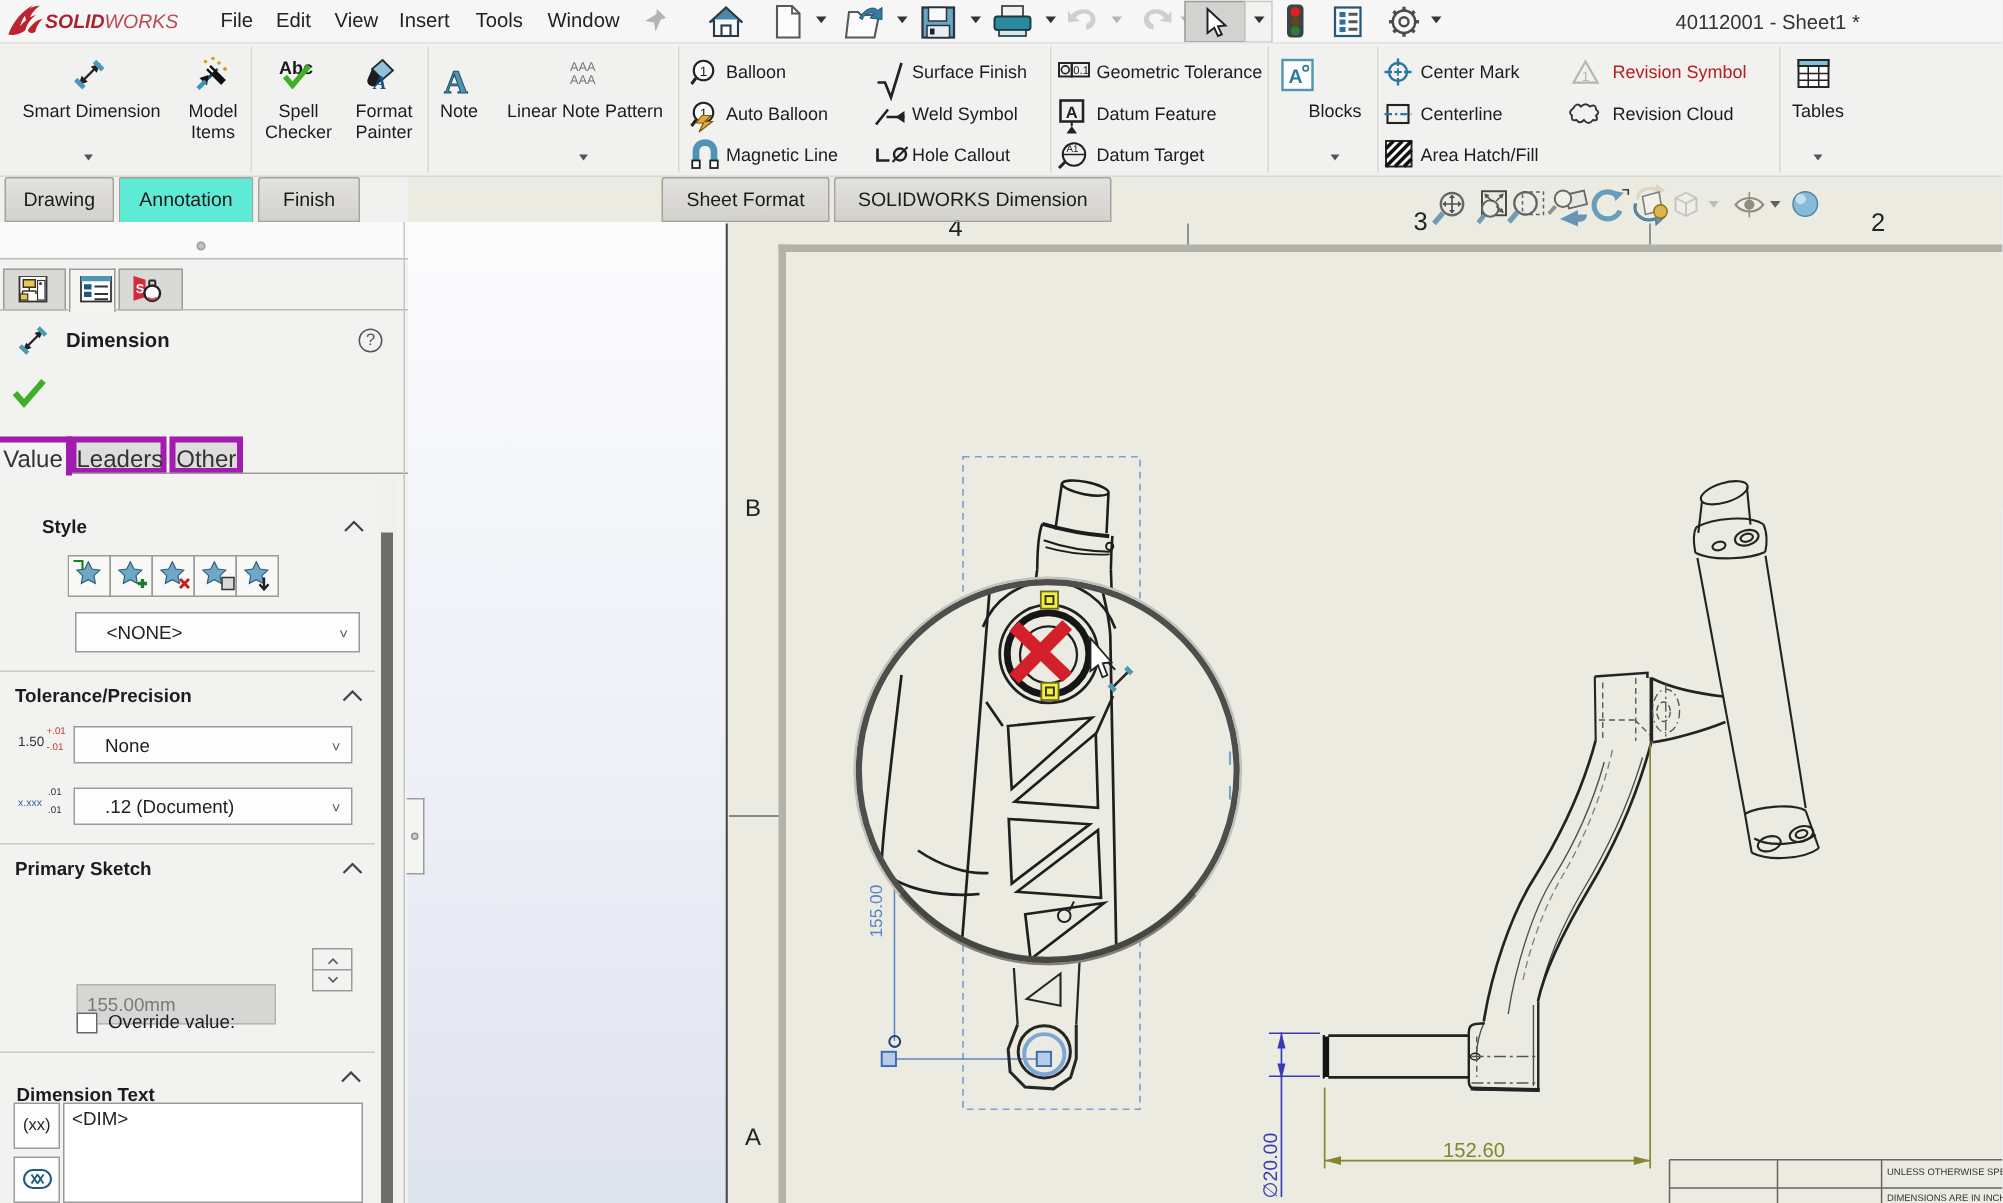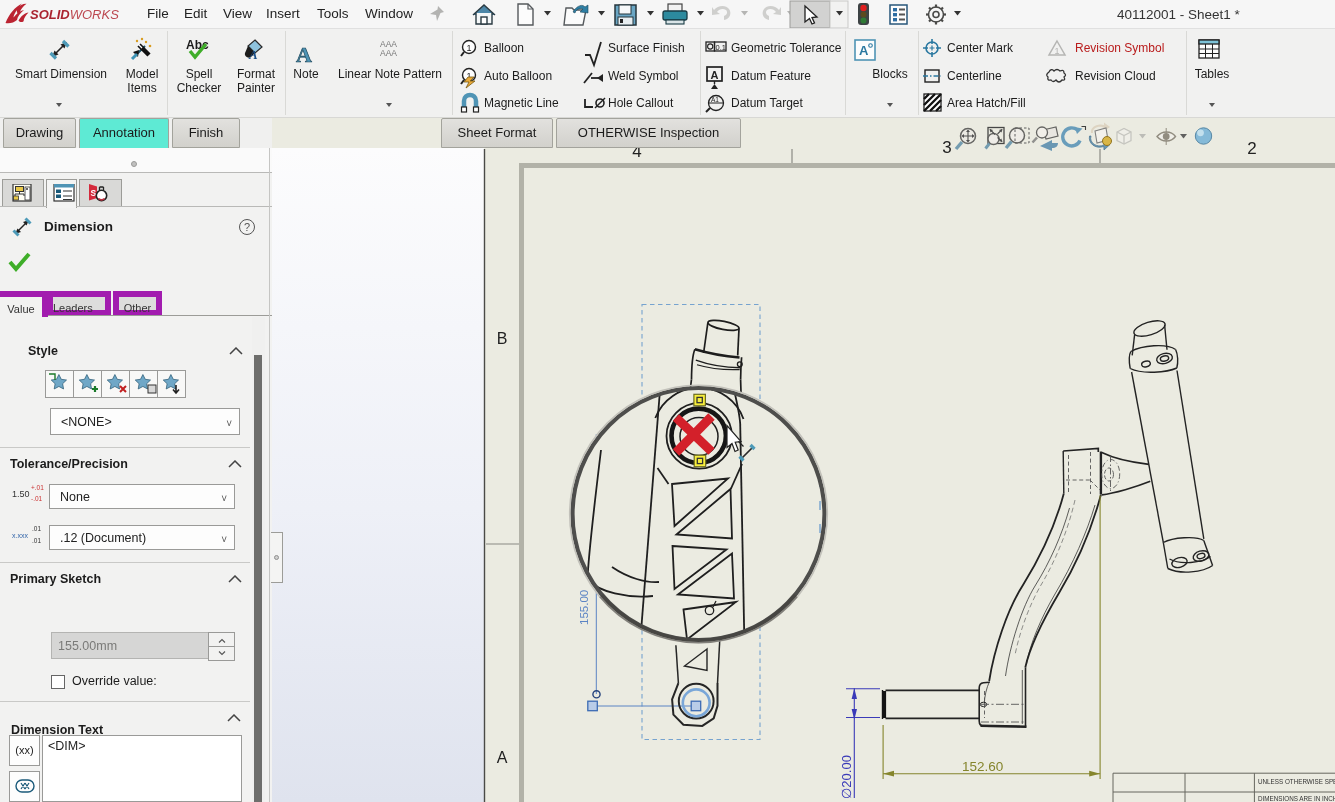--- a/index.html
+++ b/index.html
@@ -11,23 +11,23 @@
 .sep { top:31px; height:84px; width:1px; background:#d9d9d6; }
 .biglabel { font-size:12px; color:#1c1c1c; text-align:center; white-space:nowrap; }
 .rowlabel { font-size:12px; color:#1c1c1c; white-space:nowrap; }
 .gray { color:#b91c1c; }
 .caret { width:0; height:0; border-left:3.5px solid transparent; border-right:3.5px solid transparent; border-top:4px solid #555; }
 #tabbar { left:0; top:118px; width:760px; height:44px; }
 .tab { position:absolute; top:0px; height:30px; background:linear-gradient(#e2e1de,#d2d1cc); border:1px solid #a3a39c; border-radius:2px 2px 0 0; font-size:13px; color:#1b1b1b; text-align:center; line-height:28px; }
 .tab.active { background:#5eead4; font-weight:normal; height:30px; border-bottom:none; }
 #panel { left:0; top:148px; width:272px; height:654px; background:#f2f2f1; }
 .sechead { font-weight:bold; font-size:12.5px; color:#1c1c1c; }
-.ptab { position:absolute; background:#dddddc; border:6px solid #a21caf; font-size:11px; color:#333; }
+.ptab { position:absolute; background:#dddddc; border:4px solid #a21caf; font-size:16px; color:#333; }
 .fld { position:absolute; background:#d6d6d5; border:1px solid #b4b4b2; color:#7a7a78; font-size:12.5px; padding-left:6px; display:flex; align-items:center; }
-.ddown { position:absolute; background:#fdfdfd; border:1px solid #9a9a98; font-size:12.5px; color:#222; padding-left:10px; display:flex; align-items:center; }
+.ddown { position:absolute; background:#fdfdfd; border:1px solid #9a9a98; font-size:12.5px; color:#222; padding-left:20px; display:flex; align-items:center; }
 .ddcaret { position:absolute; right:7px; top:50%; margin-top:-4px; font-size:10px; color:#555; }
 </style>
 </head>
 <body>
 
 <div class="abs" id="menubar">
   <svg class="abs" style="left:4px;top:2px" width="125" height="24" viewBox="0 0 125 24">
     <path d="M1.5 21 C5 12 11 5 18 1.5 C13 7 10 12 9.5 15.5 C13 11 17 8.5 20 8 C16 11 13.5 15 13 18 C10.5 20.5 5 22 1.5 21 Z" fill="#bb2331"></path>
     <path d="M12 7 C15 3.5 19.5 1.5 22.5 1.8 C19 4.5 16.5 7.5 16 10 L13.5 12 C13.2 10 12.5 8.5 12 7 Z" fill="#bb2331"></path>
     <path d="M14.5 18.5 C17 14 21 11 24.5 10.5 C21.5 13.5 19.8 16.5 19.6 19.2 C17.8 20.6 15.8 20.2 14.5 18.5 Z" fill="#bb2331"></path>
@@ -549,21 +549,21 @@
     <circle cx="1203.5" cy="136" r="8.2" fill="#7db6d8" stroke="#4a7e9e" stroke-width="1"></circle>
     <circle cx="1200.5" cy="132.8" r="3.4" fill="#c8e4f2" opacity="0.9"></circle>
   </g>
 </svg>
 
 <div class="abs" id="tabbar">
   <div class="tab" style="left:3px;width:73px">Drawing</div>
   <div class="tab active" style="left:79px;width:90px">Annotation</div>
   <div class="tab" style="left:172px;width:68px">Finish</div>
   <div class="tab" style="left:441px;width:112px">Sheet Format</div>
-  <div class="tab" style="left:556px;width:185px">OTHERWISE Inspection</div>
+  <div class="tab" style="left:556px;width:185px">SOLIDWORKS Dimension</div>
 </div>
 
 <div class="abs" id="panel">
   <div class="abs" style="left:0;top:0;width:272px;height:24px;background:#fafafa"></div>
   <div class="abs" style="left:131px;top:13px;width:6px;height:6px;border-radius:50%;background:#c0c0bf;border:1px solid #9a9a98"></div>
   <div class="abs" style="left:0;top:24px;width:272px;height:1px;background:#b9b9b7"></div>
 
   <div class="abs" style="left:2px;top:31px;width:42px;height:28px;background:#d9d9d7;border:1px solid #9c9c98"></div>
   <div class="abs" style="left:46px;top:31px;width:31px;height:29px;background:#f4f4f3;border:1px solid #9c9c98;border-bottom:none"></div>
   <div class="abs" style="left:79px;top:31px;width:43px;height:28px;background:#d9d9d7;border:1px solid #9c9c98"></div>
@@ -653,21 +653,21 @@
     <div style="position:absolute;left:20px;top:2px;font-size:6.5px;color:#333">.01</div>
     <div style="position:absolute;left:20px;top:14px;font-size:6.5px;color:#333">.01</div>
   </div>
   <div class="ddown" style="left:49px;top:377px;width:186px;height:25px">.12 (Document)<span class="ddcaret">˅</span></div>
   <div class="abs" style="left:0;top:414px;width:250px;height:1px;background:#c9c9c7"></div>
 
   <div class="abs sechead" style="left:10px;top:424px">Primary Sketch</div>
   <svg class="abs" style="left:228px;top:427px" width="14" height="8" viewBox="0 0 14 8">
       <path d="M1 7 L7 1 L13 7" stroke="#444" stroke-width="1.5" fill="none"></path>
     </svg>
-  <div class="fld" style="left:51px;top:484px;width:158px;height:27px">155.00mm</div>
+  <div class="fld" style="left:51px;top:508px;width:133px;height:27px">155.00mm</div>
   <div class="abs" style="left:208px;top:484px;width:27px;height:15px;background:#f2f2f1;border:1px solid #9a9a98"></div>
   <div class="abs" style="left:208px;top:498px;width:27px;height:15px;background:#f2f2f1;border:1px solid #9a9a98"></div>
   <svg class="abs" style="left:218px;top:490px" width="8" height="18" viewBox="0 0 8 18">
       <path d="M1 4.5 L4 1.5 L7 4.5" stroke="#555" stroke-width="1.1" fill="none"></path>
       <path d="M1 13.5 L4 16.5 L7 13.5" stroke="#555" stroke-width="1.1" fill="none"></path>
     </svg>
   <div class="abs" style="left:51px;top:527px;width:14px;height:14px;background:#fff;border:1.4px solid #666"></div>
   <div class="abs" style="left:72px;top:526px;font-size:12.5px;color:#1c1c1c">Override value:</div>
   <div class="abs" style="left:0;top:553px;width:250px;height:1px;background:#c9c9c7"></div>
 

